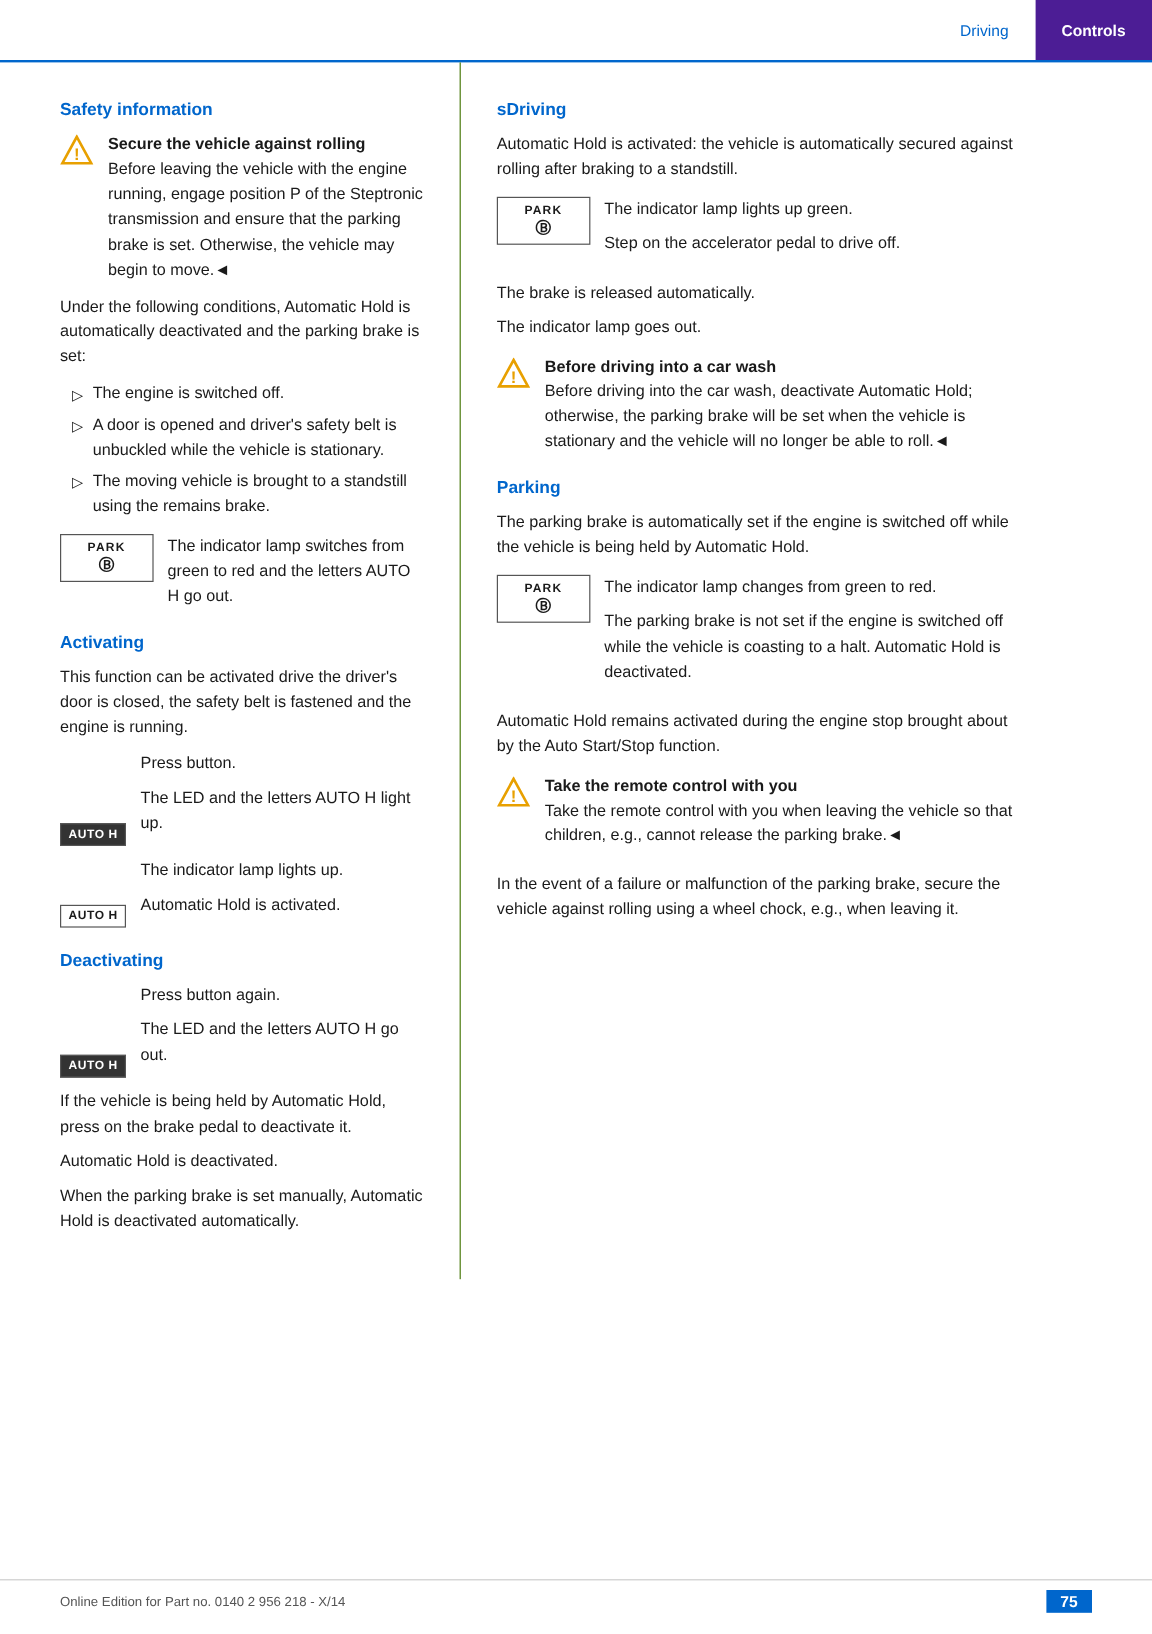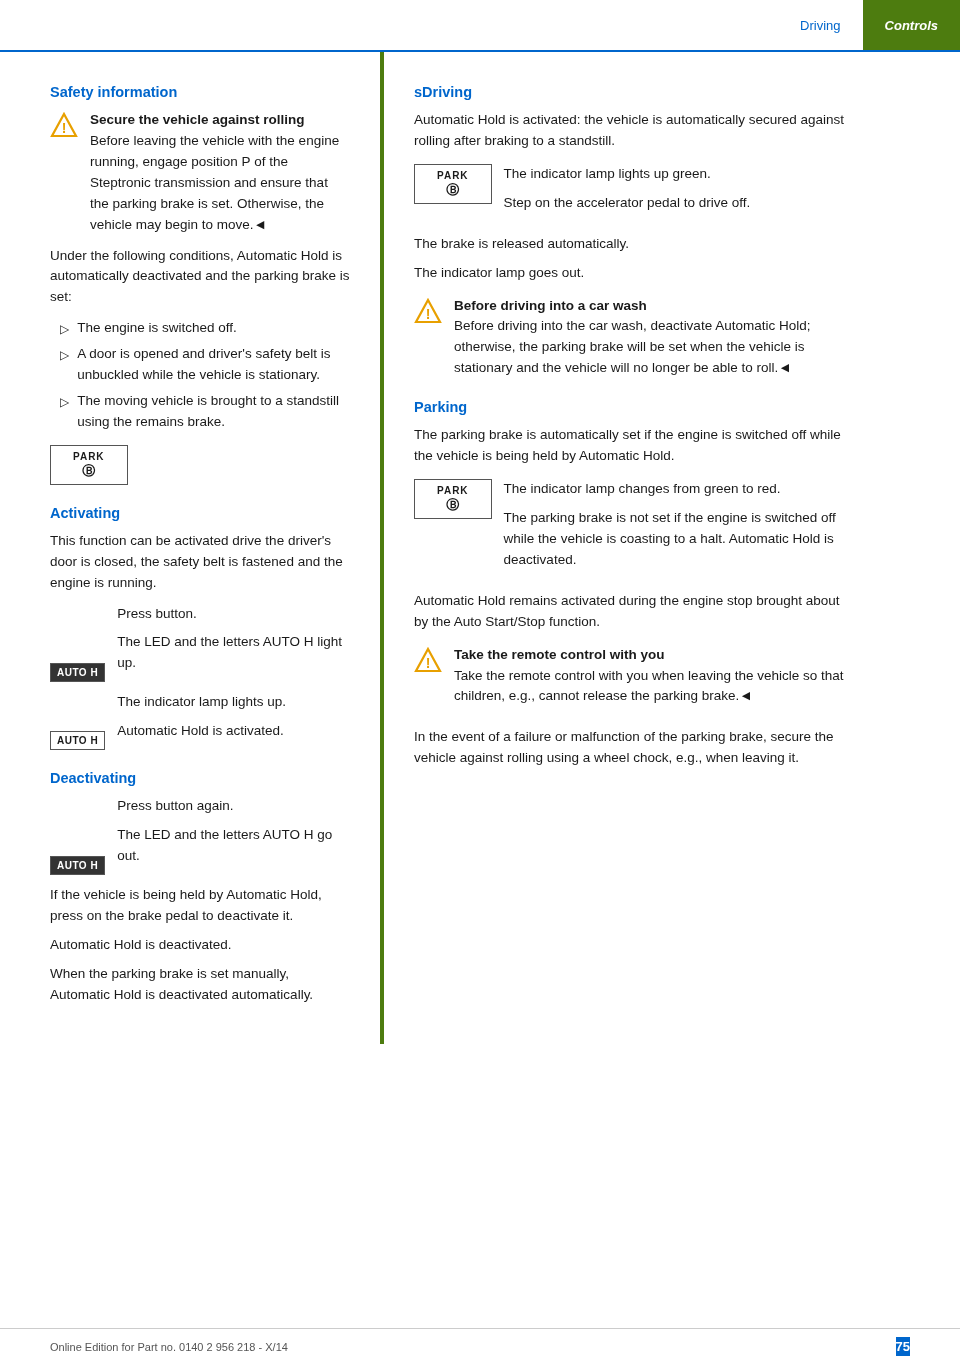--- a/index.html
+++ b/index.html
@@ -23,39 +23,38 @@
     }
     .top-nav-item {
       padding: 0 22px;
       display: flex;
       align-items: center;
       font-size: 13px;
       color: #555;
       cursor: pointer;
     }
     .top-nav-item.active {
-      background: #4d7c0f;
+      background: #4c1d95;
       color: #fff;
       font-weight: bold;
-      font-style: italic;
     }
     .top-nav-item.inactive {
       color: #0066cc;
     }
 
     
     .content {
       display: flex;
       padding: 0;
     }
 
     .left-col {
       width: 384px;
       padding: 32px 30px 30px 50px;
-      border-right: 4px solid #4d7c0f;
+      border-right: 1px solid #4d7c0f;
     }
 
     .right-col {
       width: 500px;
       padding: 32px 40px 30px 30px;
     }
 
     .section-title {
       color: #0066cc;
       font-size: 14.5px;
@@ -153,36 +152,36 @@
       letter-spacing: 0.5px;
     }
 
     .section-gap {
       margin-top: 20px;
     }
 
     
     .footer {
       position: absolute;
-      bottom: 6px;
+      bottom: 18px;
       left: 0;
       right: 0;
       display: flex;
       justify-content: space-between;
       align-items: center;
       padding: 0 50px;
       font-size: 11px;
       color: #555;
       border-top: 1px solid #ccc;
       padding-top: 8px;
     }
     .page-number {
       background: #0066cc;
       color: #fff;
-      padding: 2px 0;
+      padding: 2px 12px;
       font-size: 13px;
       font-weight: bold;
     }
 
     .bold-first {
       font-weight: bold;
     }
   </style>
 </head>
 <body>
@@ -226,20 +225,21 @@
         <span class="bullet-arrow">▷</span>
         <span>The moving vehicle is brought to a standstill using the remains brake.</span>
       </div>
     </div>
 
     <div class="park-indicator">
       <div class="park-box">
         <div class="park-label">PARK</div>
         <div class="park-icon">Ⓑ</div>
       </div>
+      <div class="park-text">The indicator lamp switches from green to red and the letters AUTO H go out.</div>
     </div>
 
     <div class="section-gap">
       <div class="section-title">Activating</div>
       <p>This function can be activated drive the driver's door is closed, the safety belt is fastened and the engine is running.</p>
     </div>
 
     <div class="autoh-indicator">
       <div class="autoh-label-box" style="background:#333;color:#fff;">AUTO H</div>
       <div>

